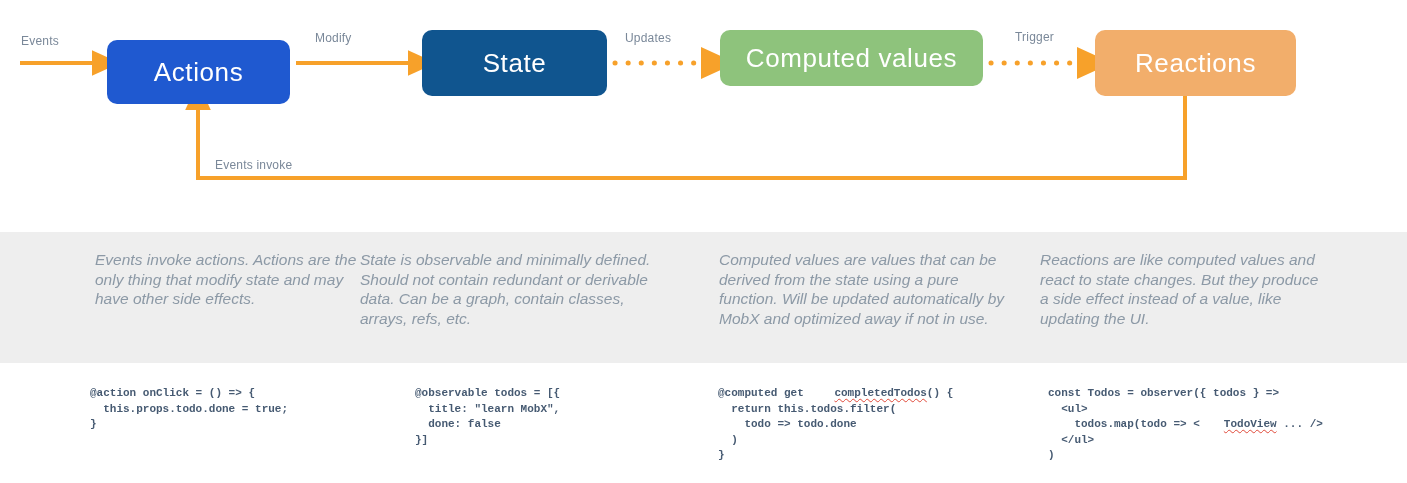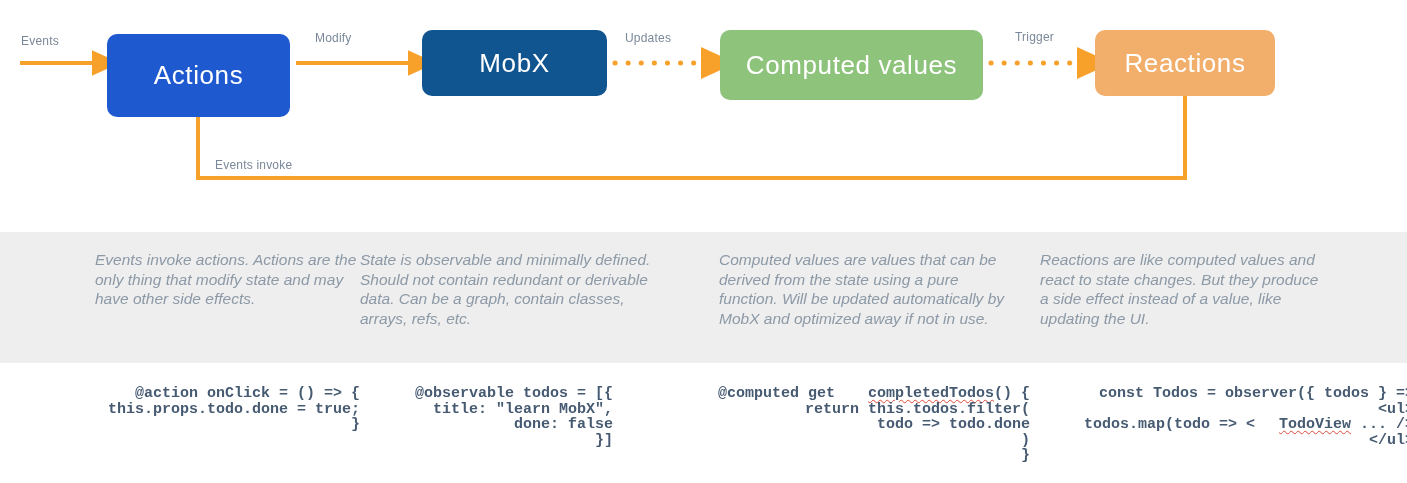--- a/index.html
+++ b/index.html
@@ -29,24 +29,24 @@
     display: flex;
     align-items: center;
     justify-content: center;
     color: #ffffff;
     font-family: "Liberation Sans", sans-serif;
     font-weight: 400;
     font-size: 26px;
     letter-spacing: 0.6px;
     box-sizing: border-box;
   }
-  .box-actions   { left: 107px;  top: 34px; width: 183px; height: 83px; background: #1f59d0; }
+  .box-actions   { left: 107px;  top: 40px; width: 183px; height: 64px; background: #1f59d0; }
   .box-state     { left: 422px;  top: 30px; width: 185px; height: 66px; background: #10558f; }
-  .box-computed  { left: 720px;  top: 30px; width: 263px; height: 70px; background: #8ec37c; }
-  .box-reactions { left: 1095px; top: 30px; width: 180px; height: 66px; background: #f2ae6b; }
+  .box-computed  { left: 720px;  top: 30px; width: 263px; height: 56px; background: #8ec37c; }
+  .box-reactions { left: 1095px; top: 30px; width: 201px; height: 66px; background: #f2ae6b; }
 
   
   .edge-label {
     position: absolute;
     color: #7a8899;
     font-family: "Liberation Sans", sans-serif;
     font-size: 12px;
     white-space: nowrap;
     letter-spacing: 0.2px;
   }
@@ -79,25 +79,24 @@
   .desc-1 { left: 360px;  width: 310px; }
   .desc-2 { left: 700px;  width: 300px; margin-left: 19px; }
   .desc-3 { left: 1040px; width: 290px; }
 
   
   .code-col {
     position: absolute;
     top: 386px;
     color: #465a72;
     font-family: "Liberation Mono", "DejaVu Sans Mono", monospace;
-    font-size: 15px;
+    font-size: 11px;
     line-height: 15.5px;
     font-weight: 700;
     white-space: pre;
-    text-align: right;
   }
   .code-0 { left: 90px; }
   .code-1 { left: 415px; }
   .code-2 { left: 718px; }
   .code-3 { left: 1048px; }
 
   .spell-error {
     text-decoration: underline;
     text-decoration-style: wavy;
     text-decoration-color: #e04a3a;
@@ -137,21 +136,21 @@
 
   <g>
     <path d="M1185,96 L1185,178 L198,178 L198,106" fill="none" stroke="#f7a12a" stroke-width="4" marker-end="url(#arrowhead-up)"></path>
   </g>
 </svg>
 
 <div class="flow-box box-actions">
   <span>Actions</span>
 </div>
 <div class="flow-box box-state">
-  <span>MobX</span>
+  <span>State</span>
 </div>
 <div class="flow-box box-computed">
   <span>Computed values</span>
 </div>
 <div class="flow-box box-reactions">
   <span>Reactions</span>
 </div>
 
 <div class="edge-label lbl-events">Events</div>
 <div class="edge-label lbl-modify">Modify</div>

